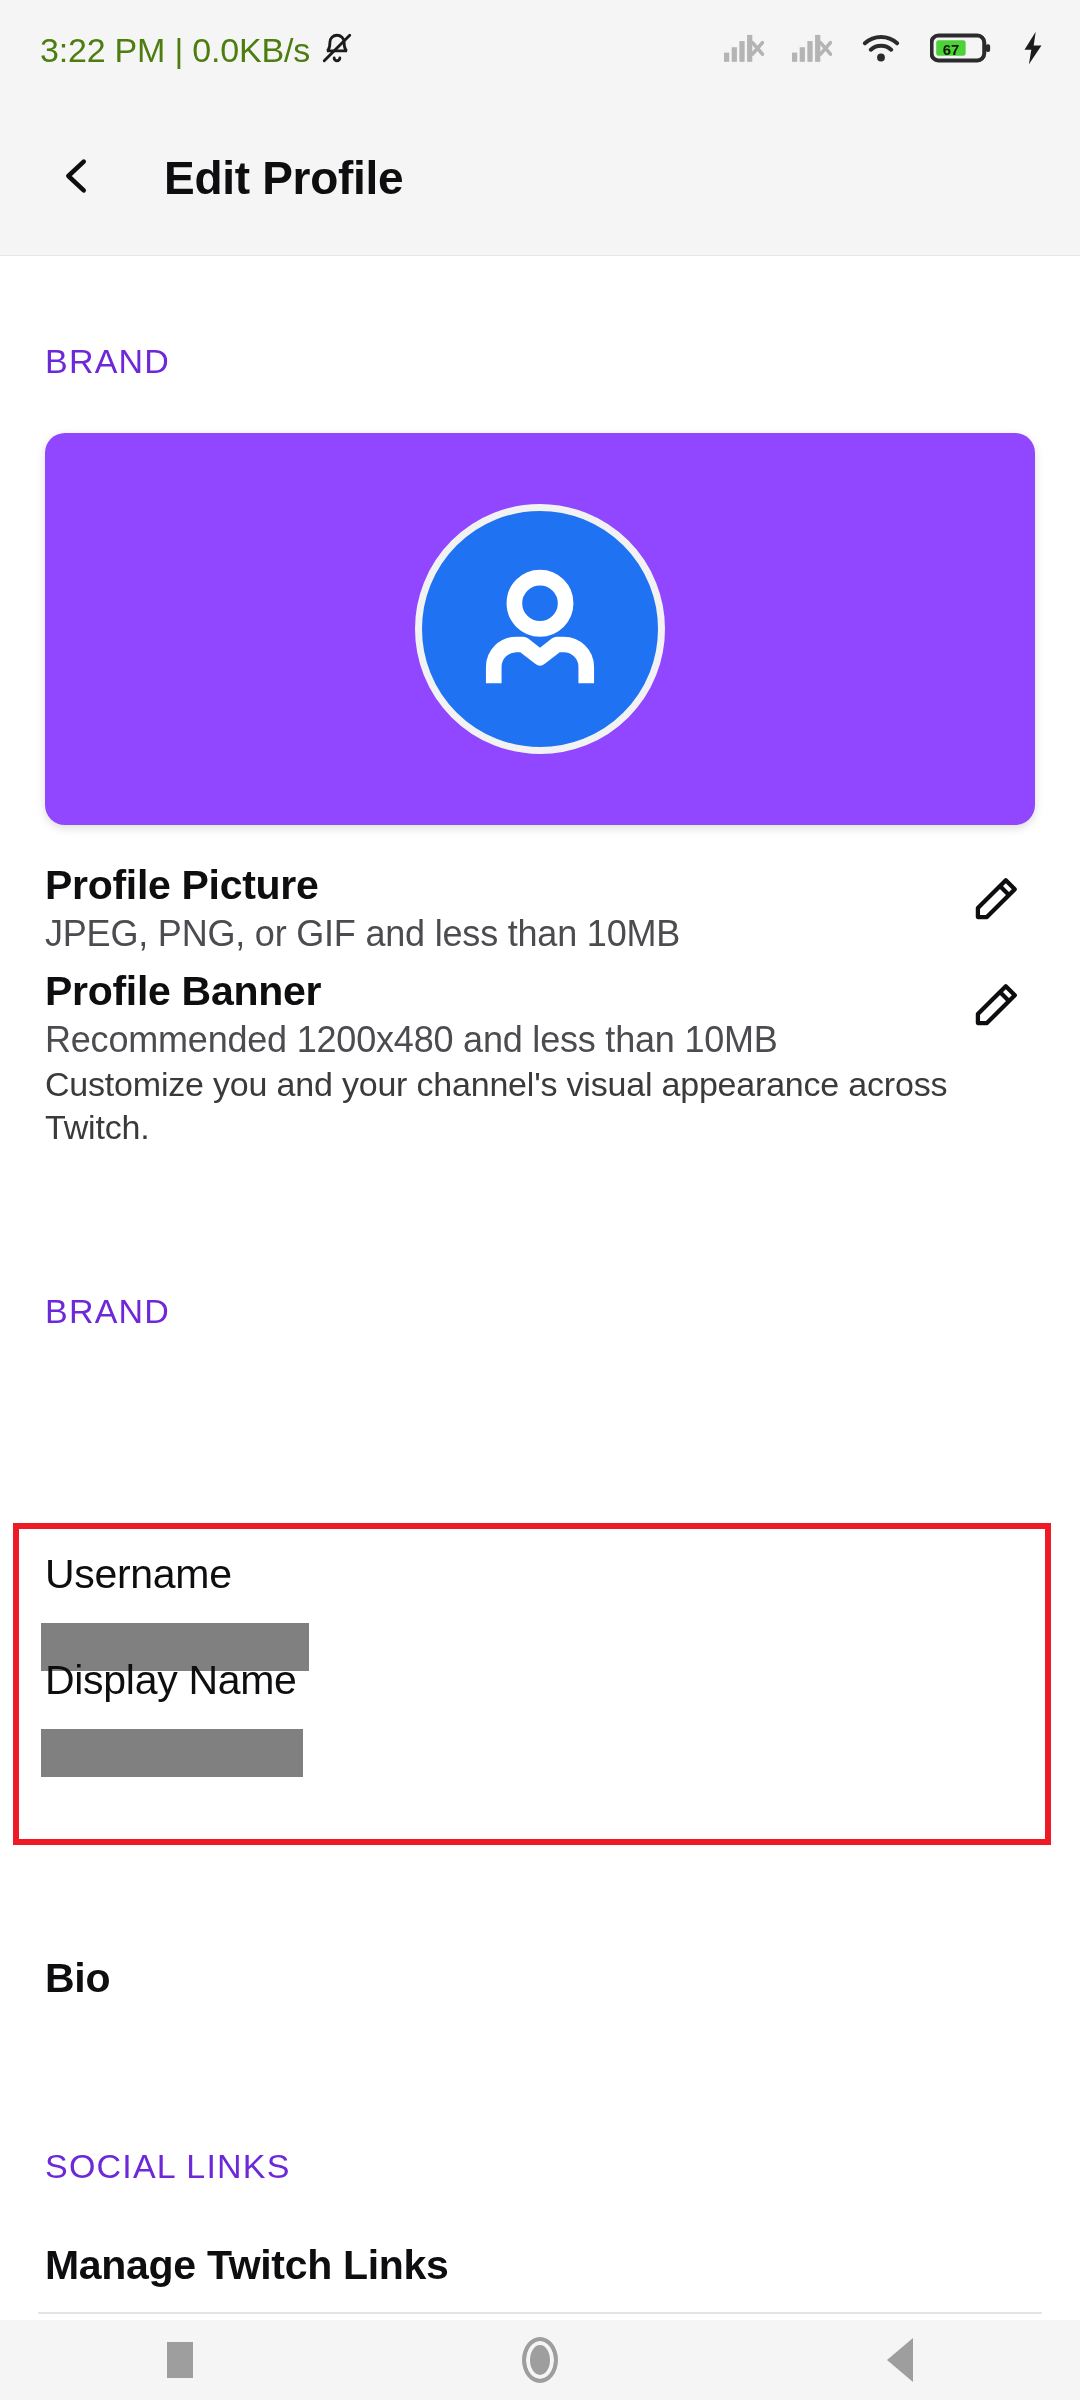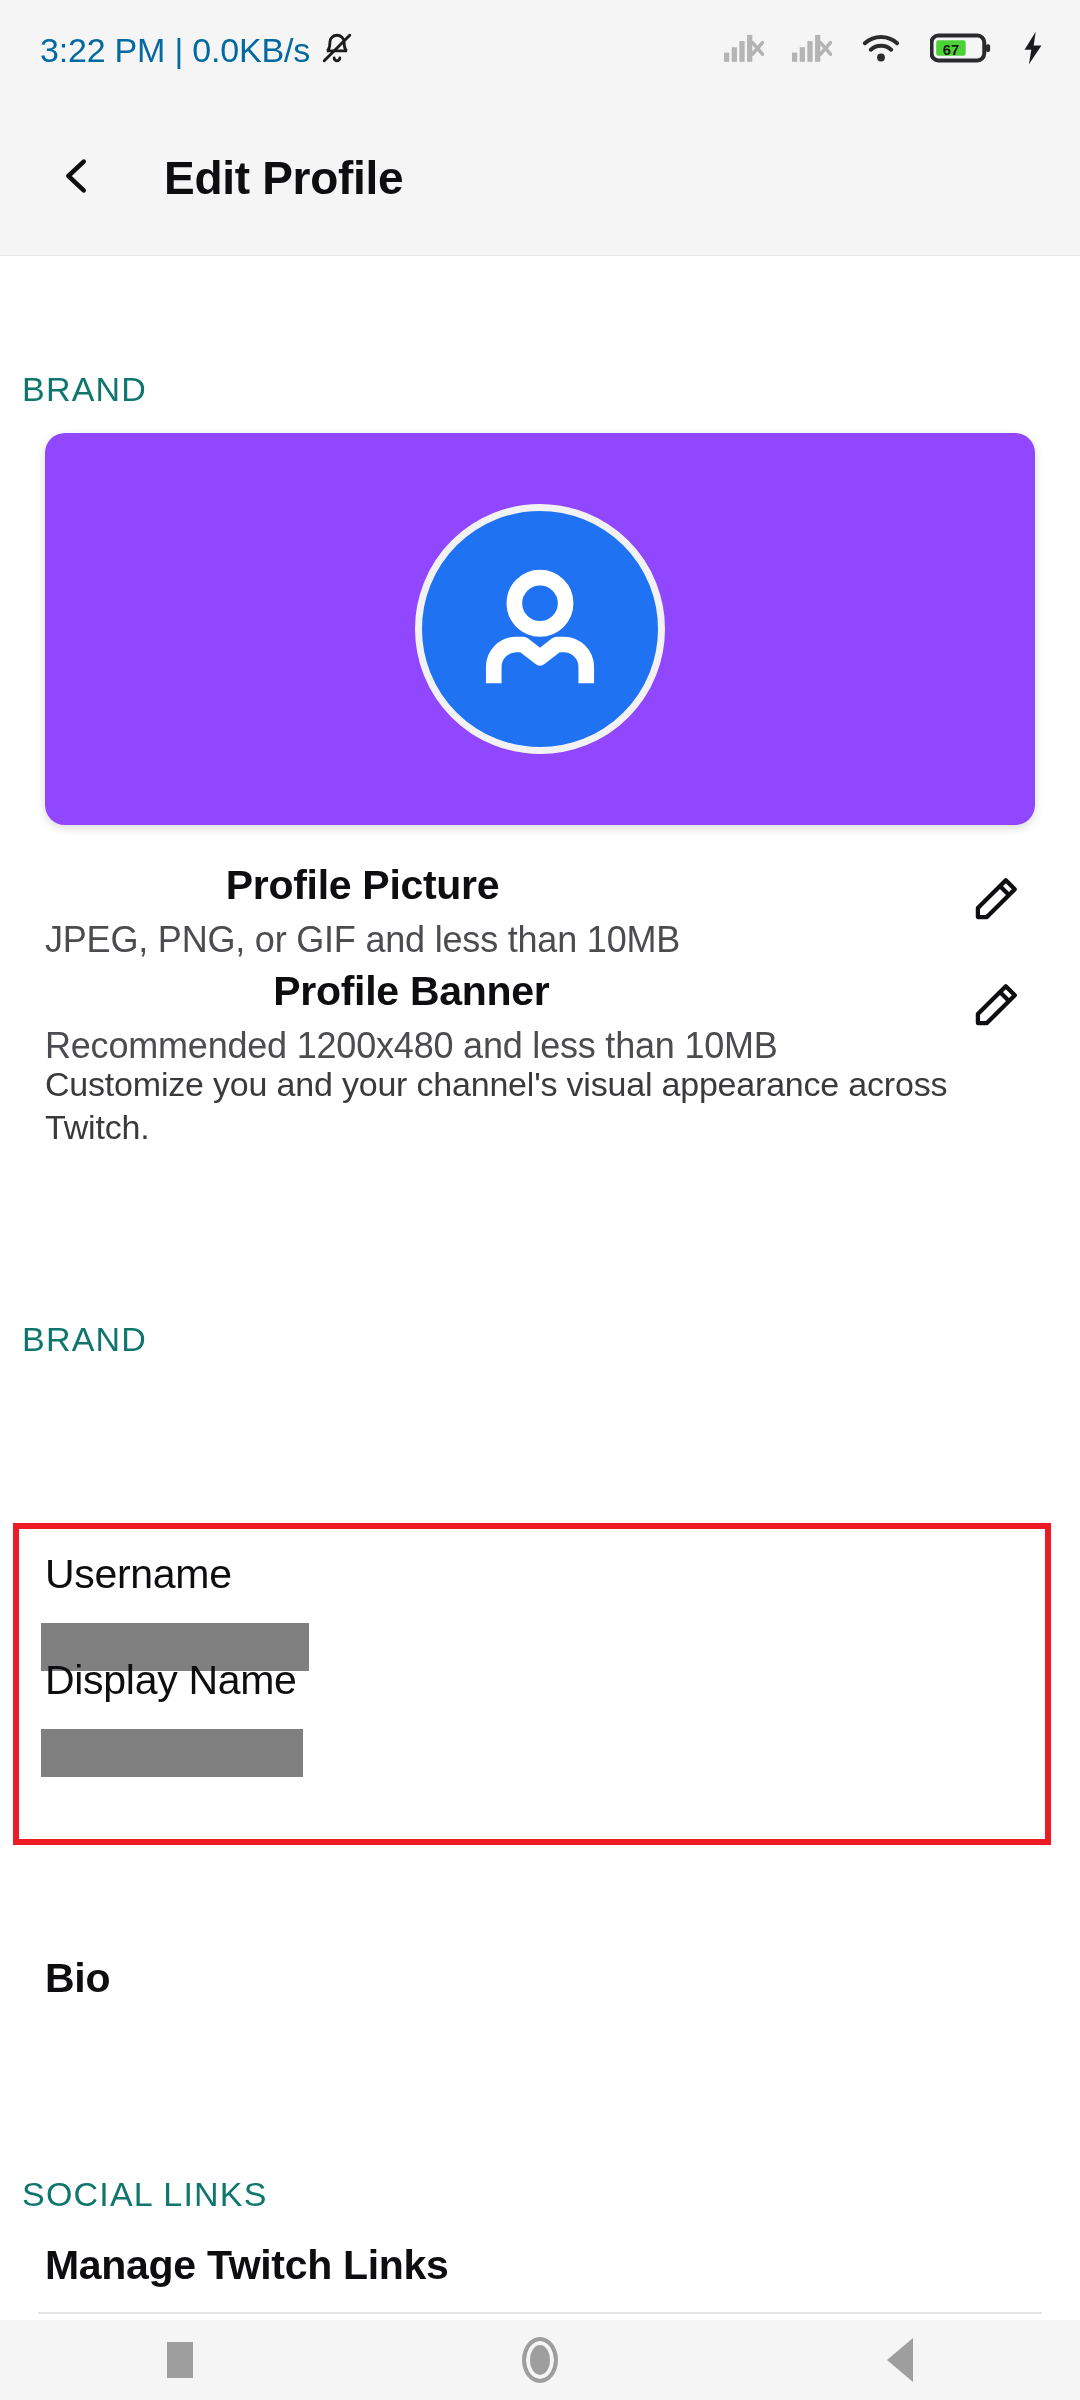--- a/index.html
+++ b/index.html
@@ -13,21 +13,21 @@
 
   
   .statusbar {
     position:absolute; top:0; left:0; width:1080px; height:100px;
     background:#f5f5f5;
     display:flex; align-items:center; justify-content:space-between;
     padding:0 34px 0 40px;
   }
   .status-left { display:flex; align-items:center; gap:10px; }
   .status-clock {
-    font-size:34px; color:#0369a1; letter-spacing:-0.2px;
+    font-size:34px; color:#4d7c0f; letter-spacing:-0.2px;
     font-family:"Liberation Sans", sans-serif; white-space:nowrap;
   }
   .status-right { display:flex; align-items:center; gap:28px; }
 
   
   .appbar {
     position:absolute; top:100px; left:0; width:1080px; height:156px;
     background:#f5f5f5;
     border-bottom:1px solid #e6e6e6;
     display:flex; align-items:center;
@@ -41,44 +41,43 @@
     font-size:46px; font-weight:bold; color:#0e0e10;
     margin-left:32px; letter-spacing:-0.3px;
   }
 
   
   .content {
     position:absolute; top:257px; left:0; width:1080px; height:2063px;
     background:#ffffff; overflow:hidden;
   }
   .section-label {
-    font-size:34px; color:#0f766e; letter-spacing:1.2px;
-    padding-left:22px;
-    margin-top:28px;
+    font-size:34px; color:#6d28d9; letter-spacing:1.2px;
+    padding-left:45px;
   }
 
   .banner-card {
     position:absolute; left:45px; top:176px;
     width:990px; height:392px;
     background:#9146ff; border-radius:20px;
     box-shadow:0 3px 10px rgba(0,0,0,0.14);
     display:flex; align-items:center; justify-content:center;
   }
   .avatar {
     width:250px; height:250px; border-radius:50%;
     background:#1f72f2; border:7px solid #f2f2f2;
     display:flex; align-items:center; justify-content:center;
   }
 
   .row {
     position:absolute; left:0; width:1080px;
     padding:0 45px; display:flex; align-items:flex-start;
     justify-content:space-between;
   }
-  .row-text { display:flex; flex-direction:column; gap:10px;text-align:center; }
+  .row-text { display:flex; flex-direction:column; gap:4px; }
   .row-title { font-size:41px; font-weight:bold; color:#0e0e10; letter-spacing:-0.3px; }
   .row-sub  { font-size:36px; color:#4b4b50; letter-spacing:-0.2px; }
   .pencil-btn { width:80px; height:80px; display:flex; align-items:center; justify-content:center; cursor:pointer; }
 
   .desc {
     position:absolute; left:45px; top:806px; width:920px;
     font-size:34px; color:#3a3a3d; line-height:1.26; letter-spacing:-0.2px;
   }
 
   

